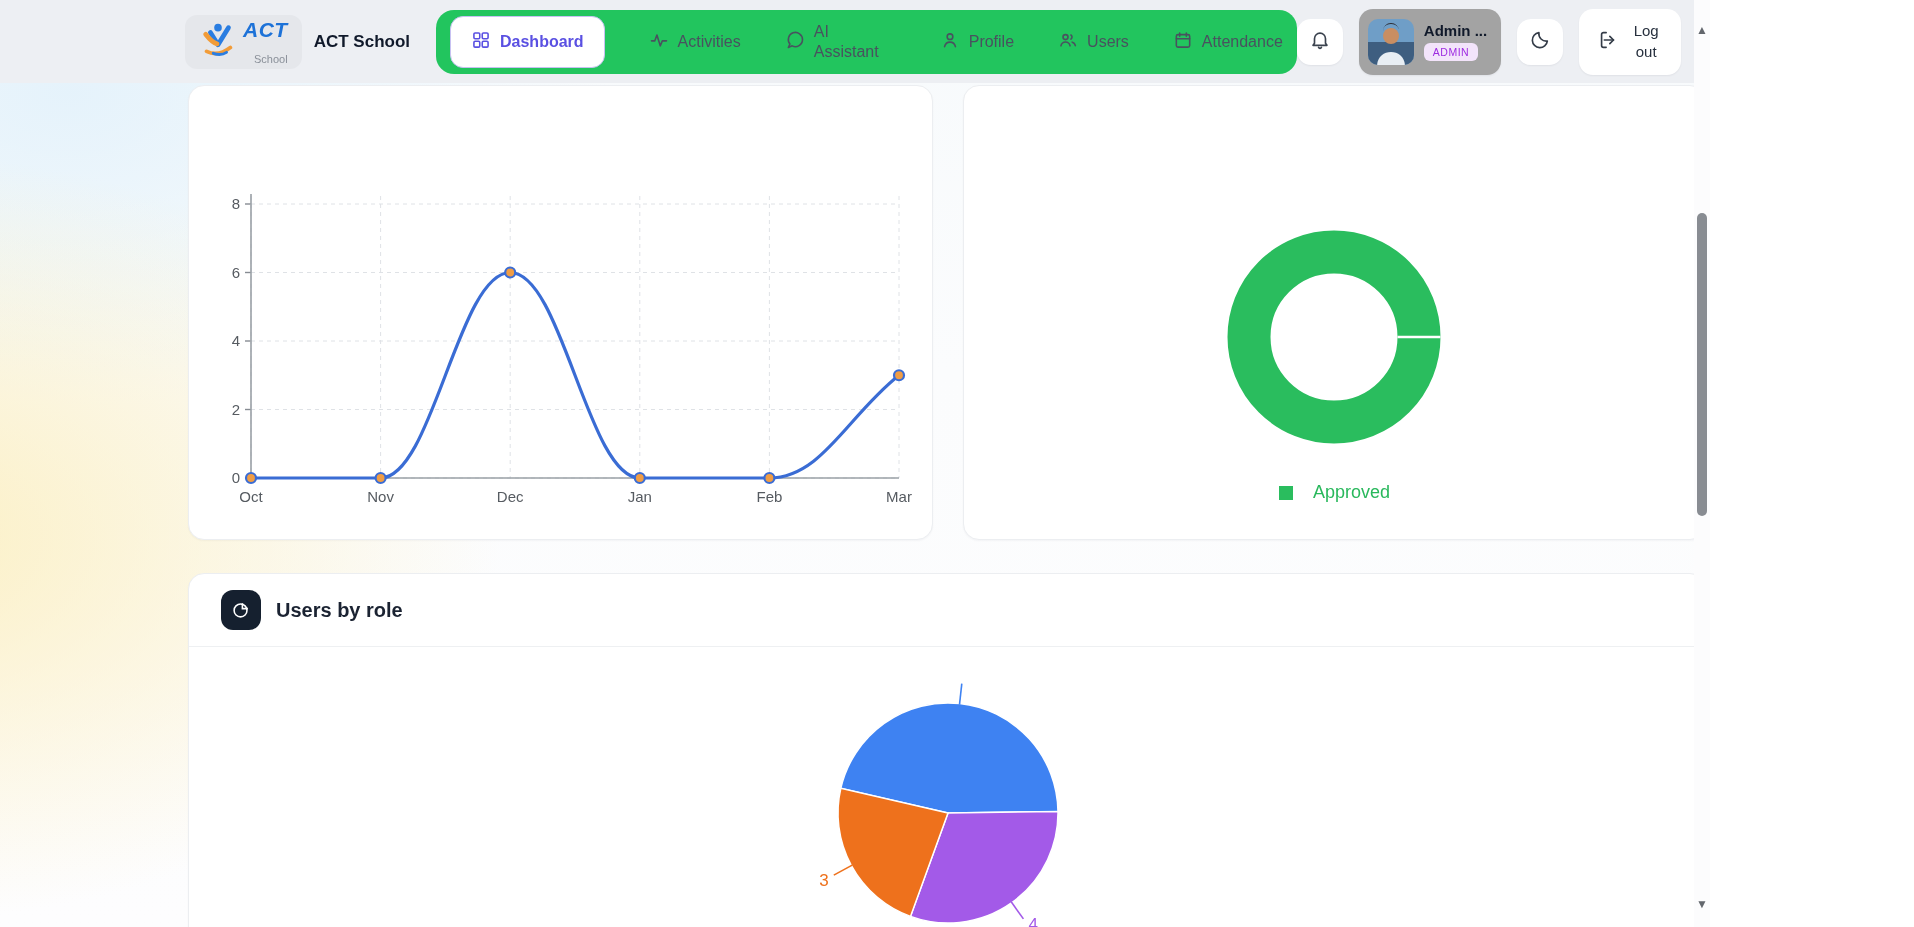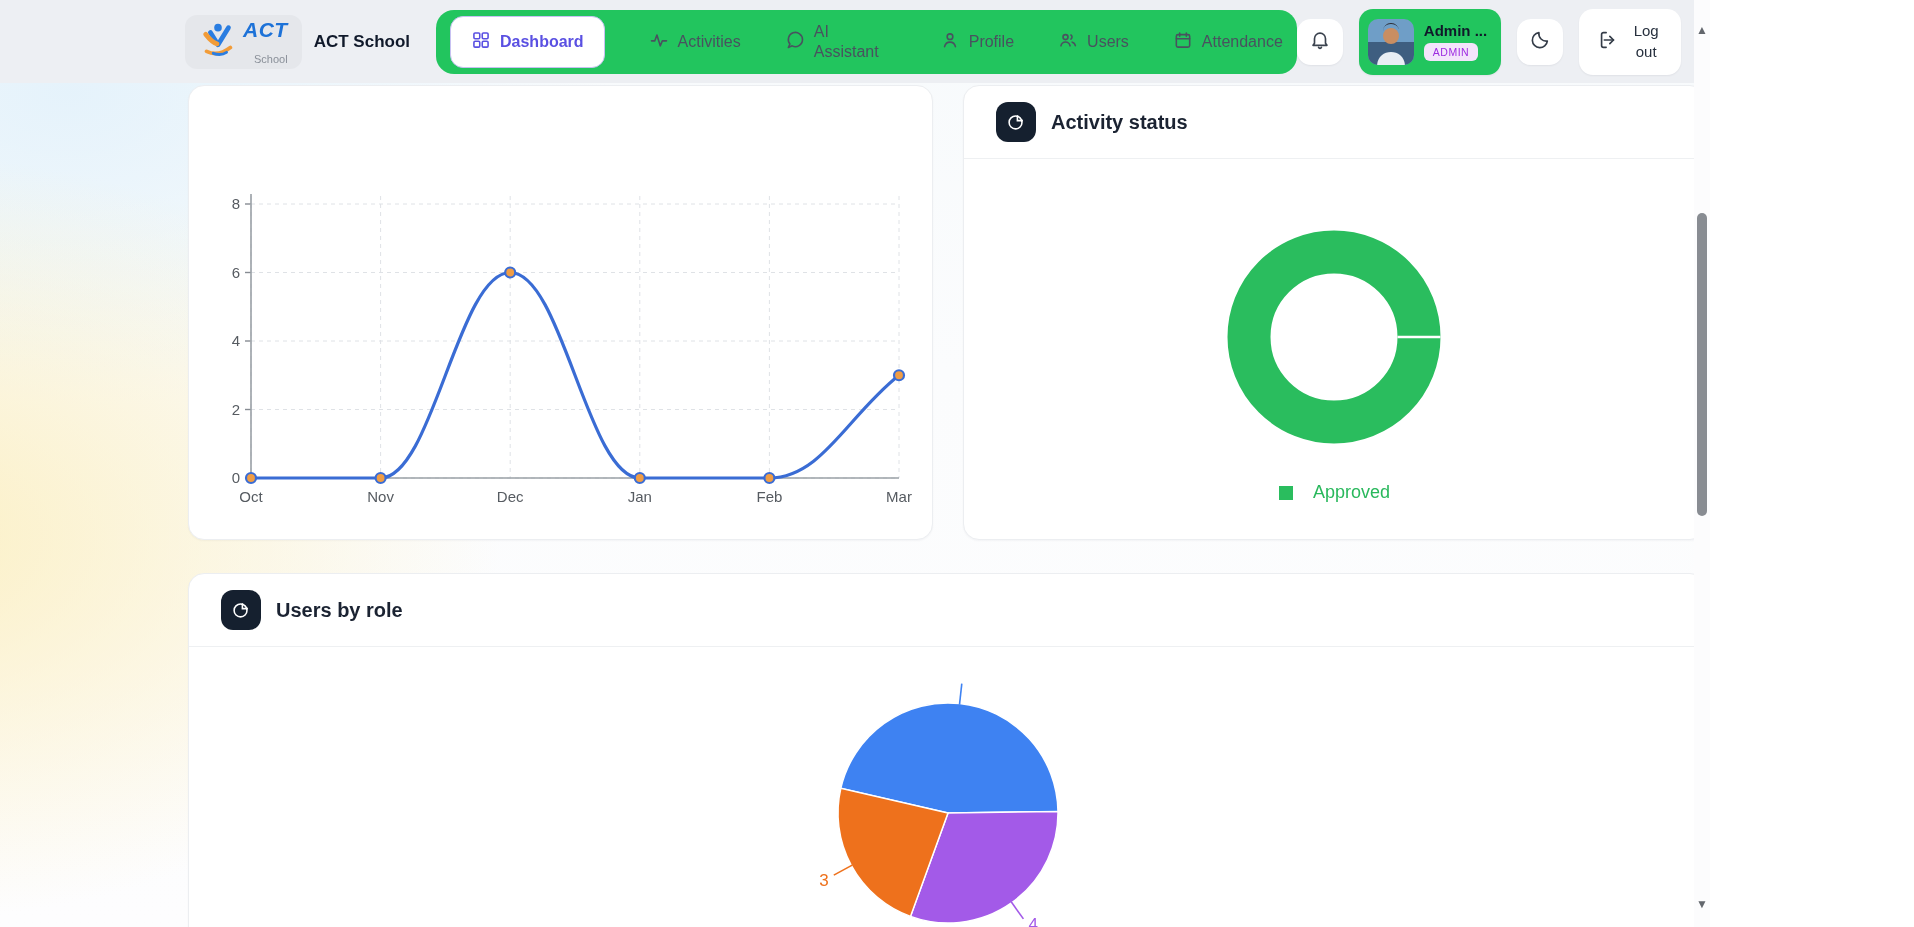--- a/index.html
+++ b/index.html
@@ -22,21 +22,21 @@
   .nav-pill{display:flex;align-items:center;gap:44px;background:#22c55e;border-radius:18px;
             height:64px;box-sizing:border-box;margin-left:26px;padding:0 14px;}
   .nav-item{display:flex;align-items:center;gap:9px;color:#49525f;font-size:16px;cursor:pointer;white-space:nowrap;}
   .nav-item svg{flex:0 0 auto;}
   .nav-item.active{background:#fff;border:1.5px solid #c7c1f2;border-radius:13px;color:#5a50e2;
                    font-weight:600;padding:13px 20px;}
   .nav-label.wrap{white-space:normal;width:82px;line-height:1.25;}
   .nav-right{margin-left:auto;display:flex;align-items:center;gap:16px;}
   .icon-btn{width:46px;height:46px;background:#fff;border-radius:14px;display:flex;align-items:center;
             justify-content:center;box-shadow:0 1px 2px rgba(16,24,40,.06);cursor:pointer;}
-  .user-chip{display:flex;align-items:center;gap:10px;background:#22c55e;border-radius:14px;height:66px;
+  .user-chip{display:flex;align-items:center;gap:10px;background:#a3a3a3;border-radius:14px;height:66px;
              box-sizing:border-box;padding:0 14px 0 9px;box-shadow:0 1px 2px rgba(16,24,40,.06);cursor:pointer;}
   .avatar{width:46px;height:46px;border-radius:10px;overflow:hidden;flex:0 0 auto;}
   .user-meta{display:flex;flex-direction:column;gap:4px;}
   .user-name{font-size:15px;font-weight:bold;color:#10192a;white-space:nowrap;}
   .role-badge{font-size:10.5px;font-weight:normal;color:#9d2be0;background:#f3e4fb;border-radius:6px;
               padding:3px 9px;letter-spacing:.5px;align-self:flex-start;}
   .logout-btn{display:flex;align-items:center;gap:10px;background:#fff;border-radius:14px;height:66px;
               box-sizing:border-box;padding:0 18px;box-shadow:0 1px 2px rgba(16,24,40,.06);cursor:pointer;}
   .logout-label{font-size:15px;color:#27303e;width:34px;line-height:1.35;text-align:center;}
 
@@ -240,29 +240,20 @@
         <circle cx="44" cy="304" r="5" fill="#f09d45" stroke="#3a6cd4" stroke-width="2.2"></circle>
         <circle cx="173.6" cy="304" r="5" fill="#f09d45" stroke="#3a6cd4" stroke-width="2.2"></circle>
         <circle cx="303.2" cy="98.5" r="5" fill="#f09d45" stroke="#3a6cd4" stroke-width="2.2"></circle>
         <circle cx="432.8" cy="304" r="5" fill="#f09d45" stroke="#3a6cd4" stroke-width="2.2"></circle>
         <circle cx="562.4" cy="304" r="5" fill="#f09d45" stroke="#3a6cd4" stroke-width="2.2"></circle>
         <circle cx="692" cy="201.25" r="5" fill="#f09d45" stroke="#3a6cd4" stroke-width="2.2"></circle>
       </svg>
   </div>
 
   <div class="card" id="card-status">
-    <div class="card-header">
-      <span class="icon-tile">
-        <svg width="22" height="22" viewBox="0 0 24 24" fill="none" stroke="#fff" stroke-width="1.7">
-          <circle cx="11.5" cy="12.5" r="7"></circle>
-            <path d="M13.5 4.5v6h6"></path>
-        </svg>
-        </span>
-      <span class="card-title">Activity status</span>
-    </div>
     <svg id="donut-svg" width="743" height="300">
         <circle cx="370" cy="163" r="85" fill="none" stroke="#2abd5e" stroke-width="43"></circle>
         <line x1="433.5" y1="163" x2="476.5" y2="163" stroke="#fff" stroke-width="2.5"></line>
       </svg>
     <div class="legend">
       <span class="legend-swatch"></span>
       <span class="legend-label">Approved</span>
     </div>
   </div>
 

